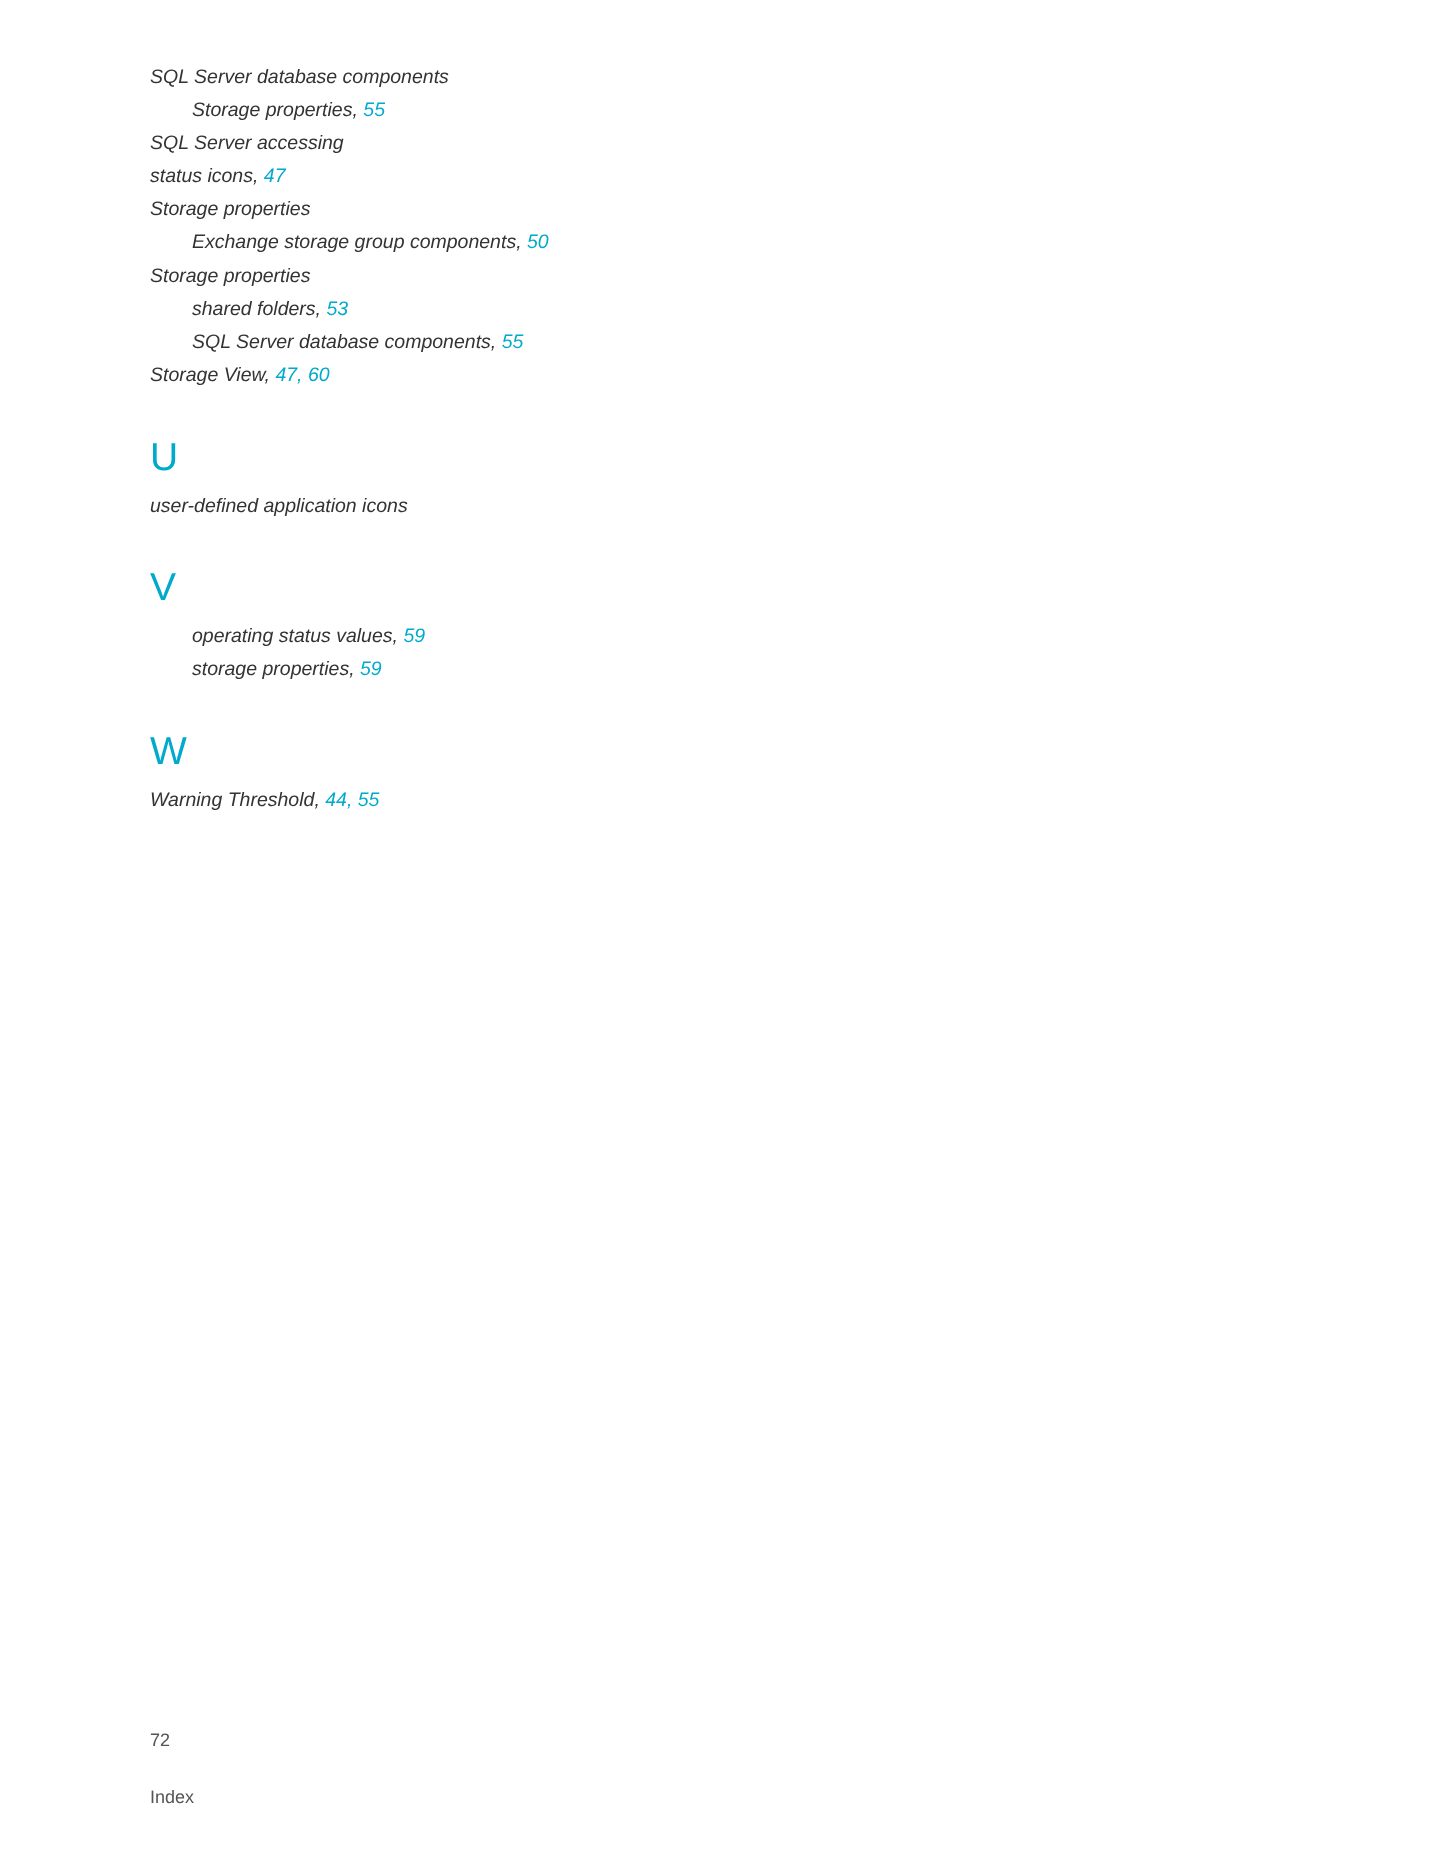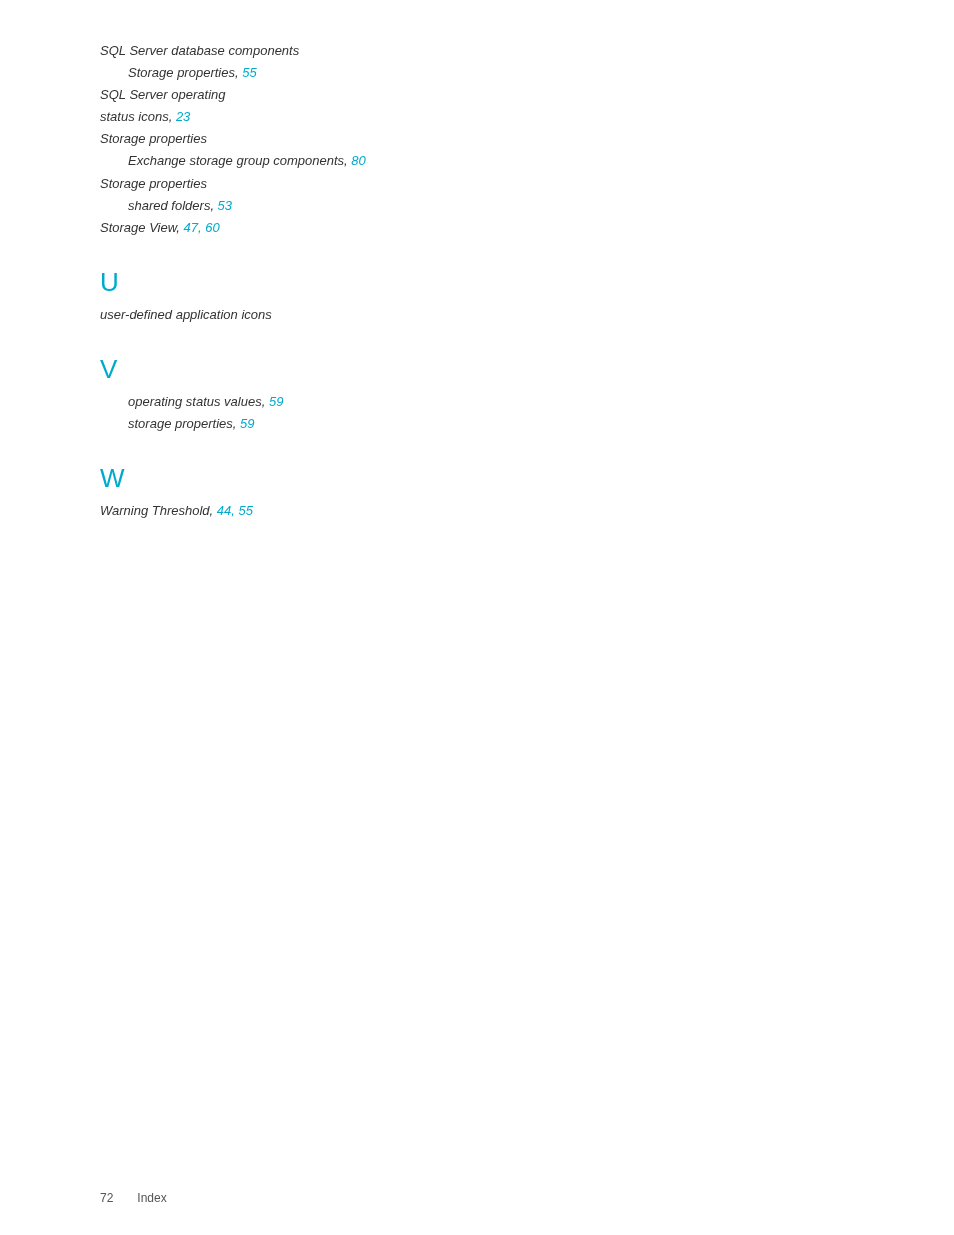--- a/index.html
+++ b/index.html
@@ -51,50 +51,52 @@
     }
 
     .footer {
       position: absolute;
       bottom: 30px;
       left: 100px;
       font-size: 12px;
       color: #555555;
       display: flex;
       gap: 24px;
+      flex-direction: column;
     }
   </style>
 </head>
 <body>
 
 <div class="page-content">
 
   <div>
 
     <div class="index-entry">
       <div class="main-term">SQL Server database components</div>
       <div class="sub-term">Storage properties, <span class="page-num">55</span></div>
     </div>
 
     <div class="index-entry">
-      <div class="main-term">SQL Server operating</div>
+      <div class="main-term">SQL Server accessing</div>
     </div>
 
     <div class="index-entry">
-      <div class="main-term">status icons, <span class="page-num">23</span></div>
+      <div class="main-term">status icons, <span class="page-num">47</span></div>
     </div>
 
     <div class="index-entry">
       <div class="main-term">Storage properties</div>
-      <div class="sub-term">Exchange storage group components, <span class="page-num">80</span></div>
+      <div class="sub-term">Exchange storage group components, <span class="page-num">50</span></div>
     </div>
 
     <div class="index-entry">
       <div class="main-term">Storage properties</div>
       <div class="sub-term">shared folders, <span class="page-num">53</span></div>
+      <div class="sub-term">SQL Server database components, <span class="page-num">55</span></div>
     </div>
 
     <div class="index-entry">
       <div class="main-term">Storage View, <span class="page-num">47, 60</span></div>
     </div>
 
   </div>
 
   <div>
     <div class="section-letter">U</div>

